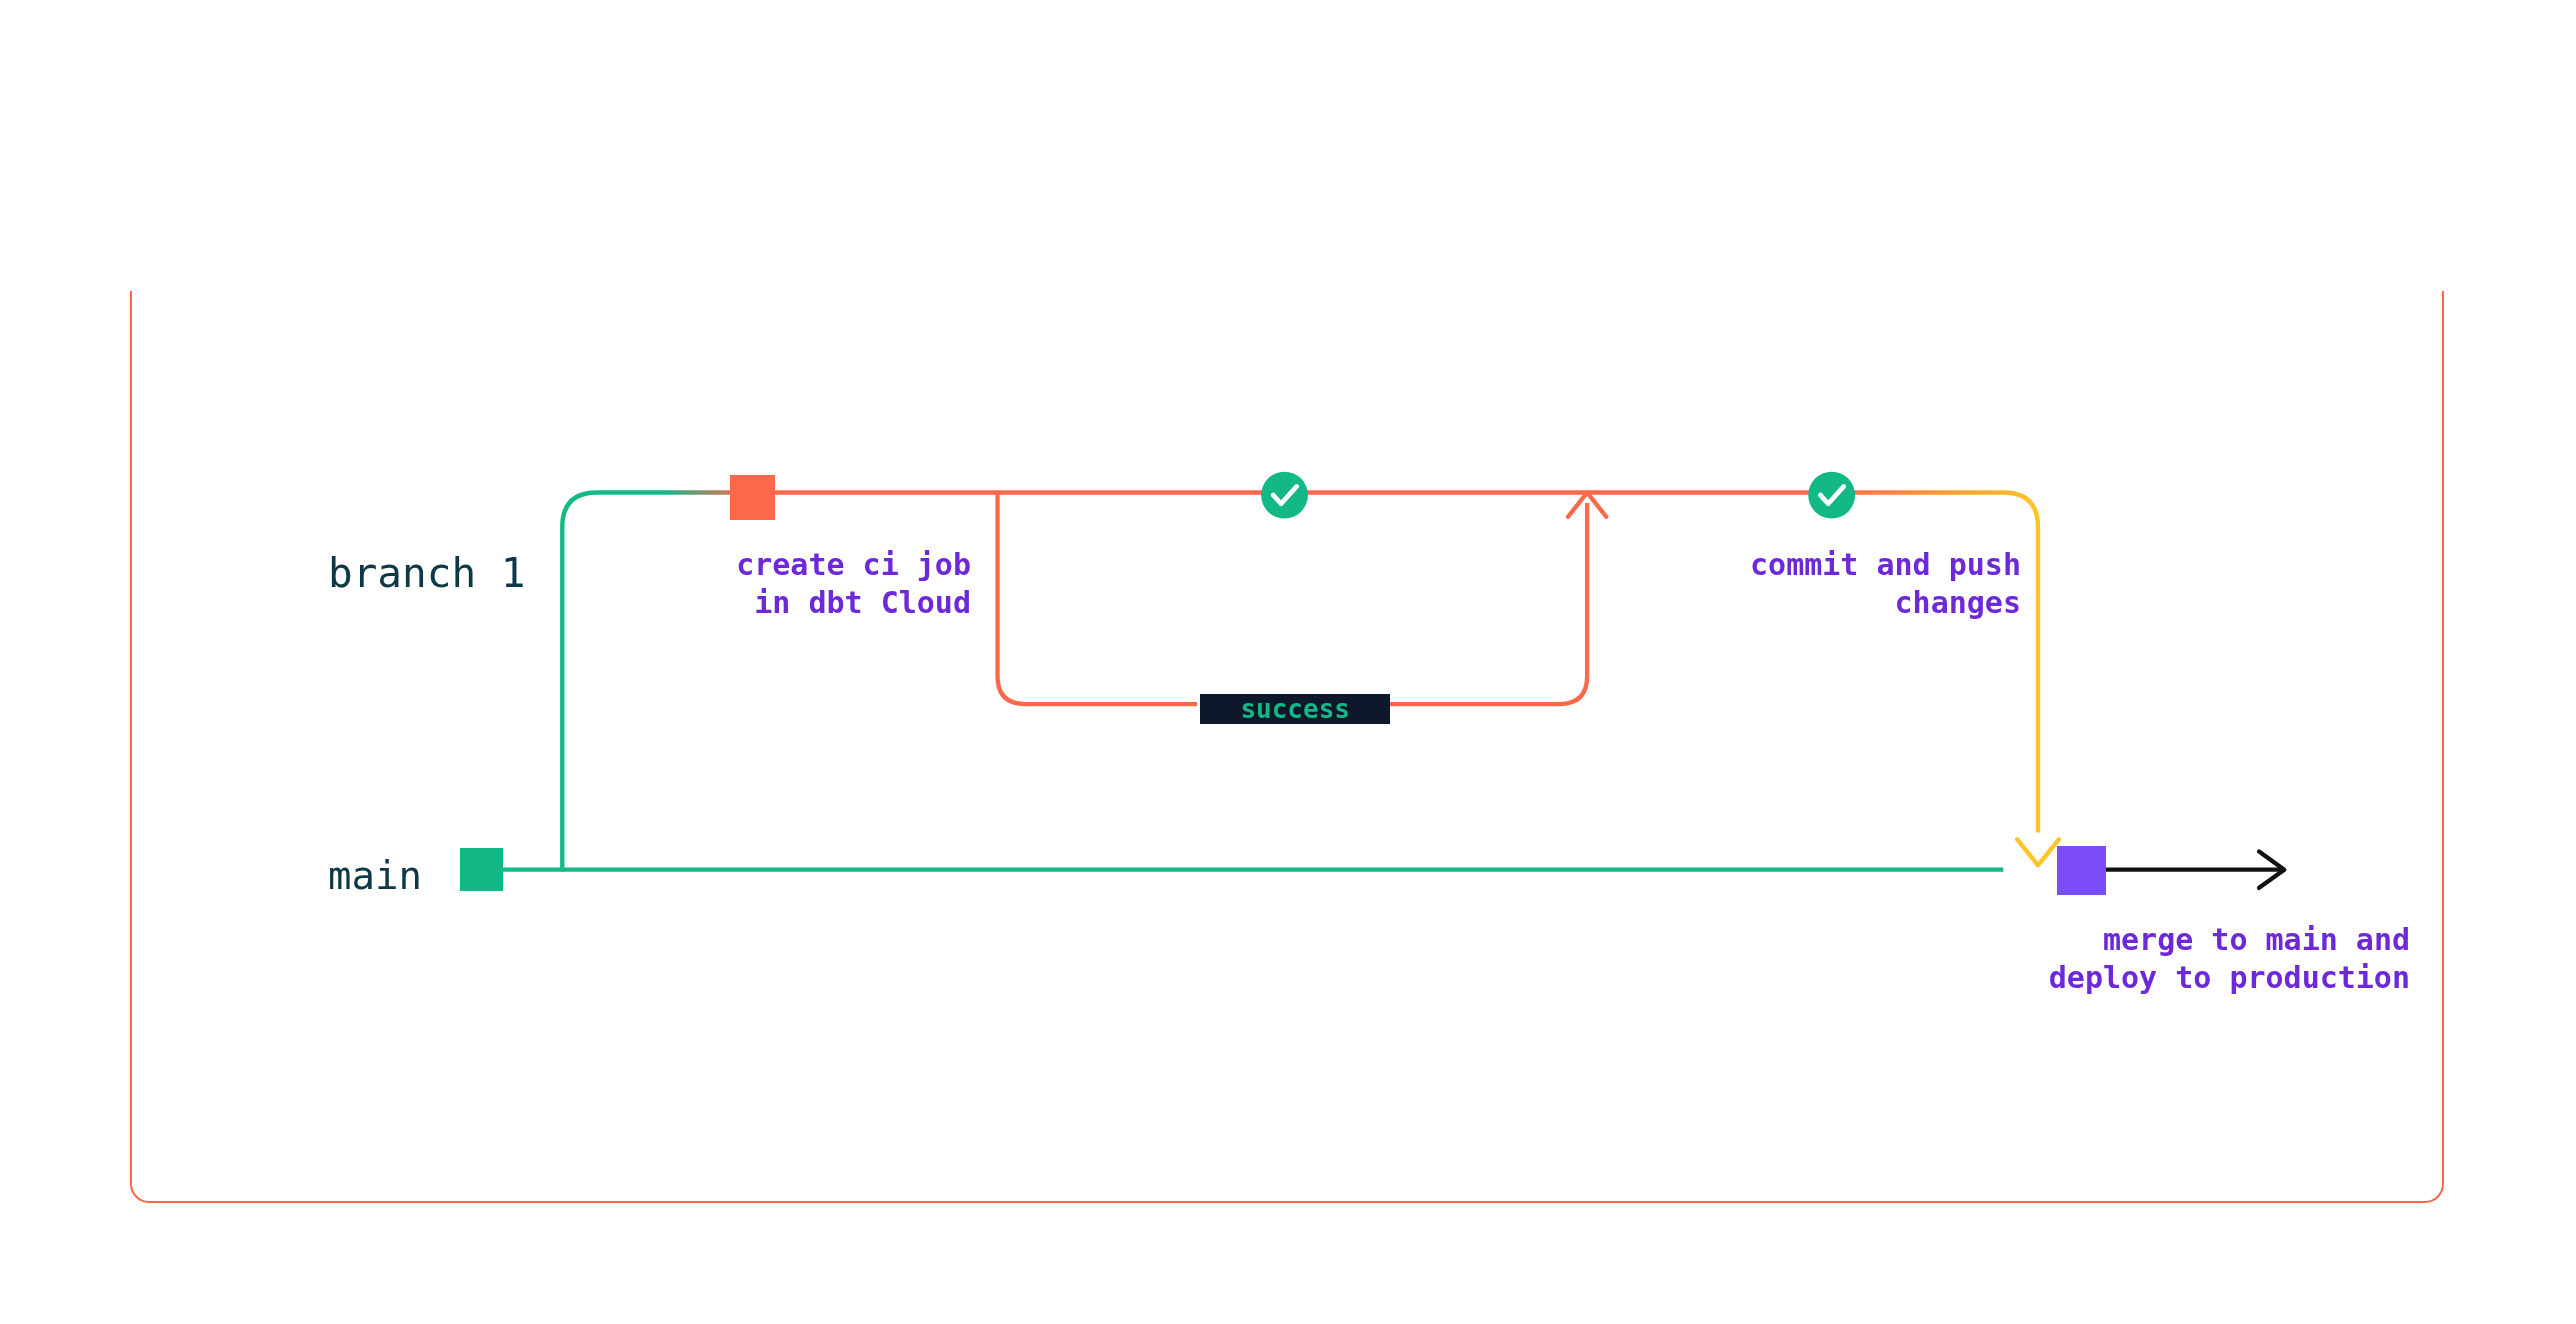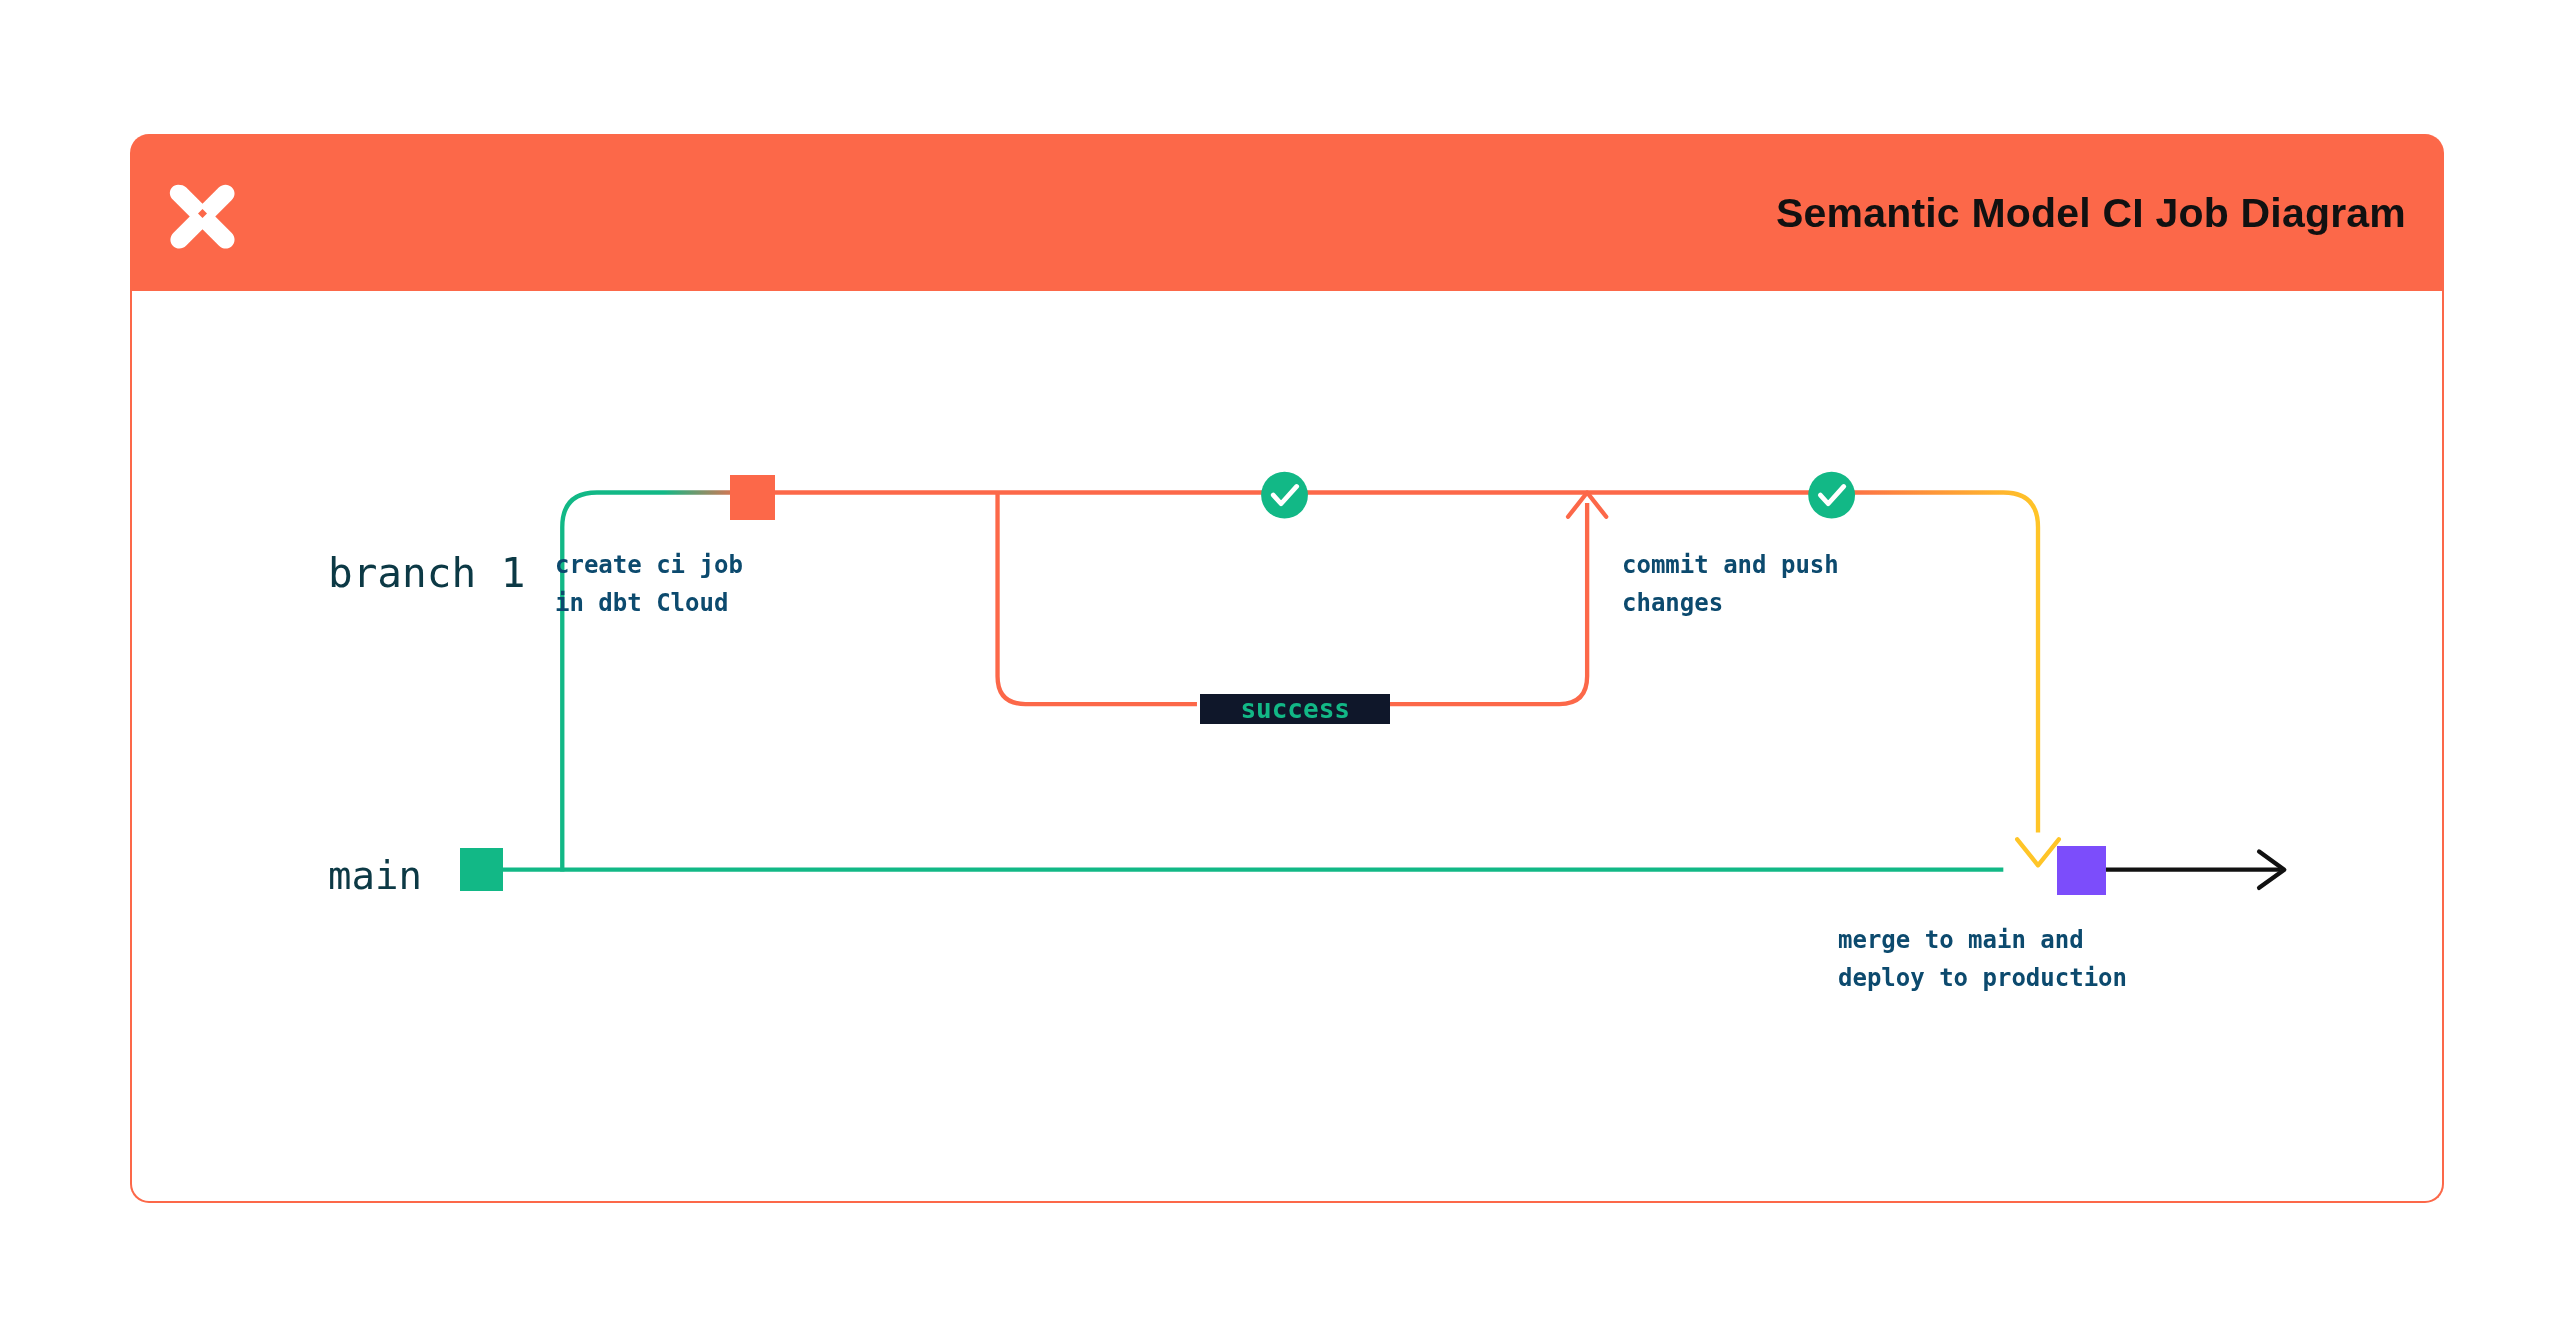--- a/index.html
+++ b/index.html
@@ -106,24 +106,24 @@
     left: 328px;
     top: 853px;
     font-size: 39px;
   }
 
   
   .caption {
     position: absolute;
     font-family: "DejaVu Sans Mono", monospace;
     font-weight: 700;
-    font-size: 24px;
+    font-size: 30px;
     line-height: 38px;
-    color: #0c4a6e;
-    text-align: left;
+    color: #6d28d9;
+    text-align: right;
     white-space: pre;
   }
   .caption.create   { left: 555px;  top: 546px;  width: 416px; }
   .caption.build    { left: 954px; top: 550px;  width: 694px; }
   .caption.commit   { left: 1622px; top: 546px;  width: 399px; }
   .caption.merge    { left: 1838px; top: 921px; width: 572px; }
 
   .success-label {
     position: absolute;
     left: 1200px;
@@ -147,36 +147,20 @@
   .sq-main-start   { left: 460px;  top: 848px;  width: 43px; height: 43px; background: #12B886; }
   .sq-merge        { left: 2057px; top: 846px;  width: 49px; height: 49px; background: #7C4DFB; }
 </style>
 </head>
 <body>
 
 <div class="canvas">
 
   <div class="card">
 
-    <div class="card-header">
-
-      <div class="logo">
-        <svg viewBox="0 0 100 100" width="75" height="75" aria-hidden="true">
-          <path d="M14 14 C8 20 8 28 14 34 L40 60 L34 66 L14 86 C8 80 8 72 14 66" fill="none"></path>
-          <path d="M17.5 11.5 C11 11.5 6 17 6.5 23.5 C6.8 27 8.5 29.5 11 32
-                   L33 54 L11 76 C6 81 6 89 11 93.5 C16 98 23.5 97.5 28 93
-                   L50 71 L72 93 C77 98 84.5 98 89 93.5 C94 89 94 81 89 76
-                   L67 54 L89 32 C94 27.5 94 19.5 89 15 C84.5 10.5 77 10.5 72 15
-                   L50 37 L28 15 C25.5 12.5 22 11.5 17.5 11.5 Z" fill="#ffffff"></path>
-          <path d="M50 44 L56 50 L50 56 L44 50 Z" fill="#FC6849"></path>
-        </svg>
-      </div>
-
-      <div class="header-title">Semantic Model CI Job Diagram</div>
-    </div>
 
     <div class="card-body"></div>
   </div>
 
   <svg class="diagram" viewBox="0 0 2970 1527">
     <defs>
       <linearGradient id="gradTealOrange" x1="0" y1="0" x2="1" y2="0">
         <stop offset="0%" stop-color="#12B886"></stop>
         <stop offset="55%" stop-color="#12B886"></stop>
         <stop offset="100%" stop-color="#FC6849"></stop>

